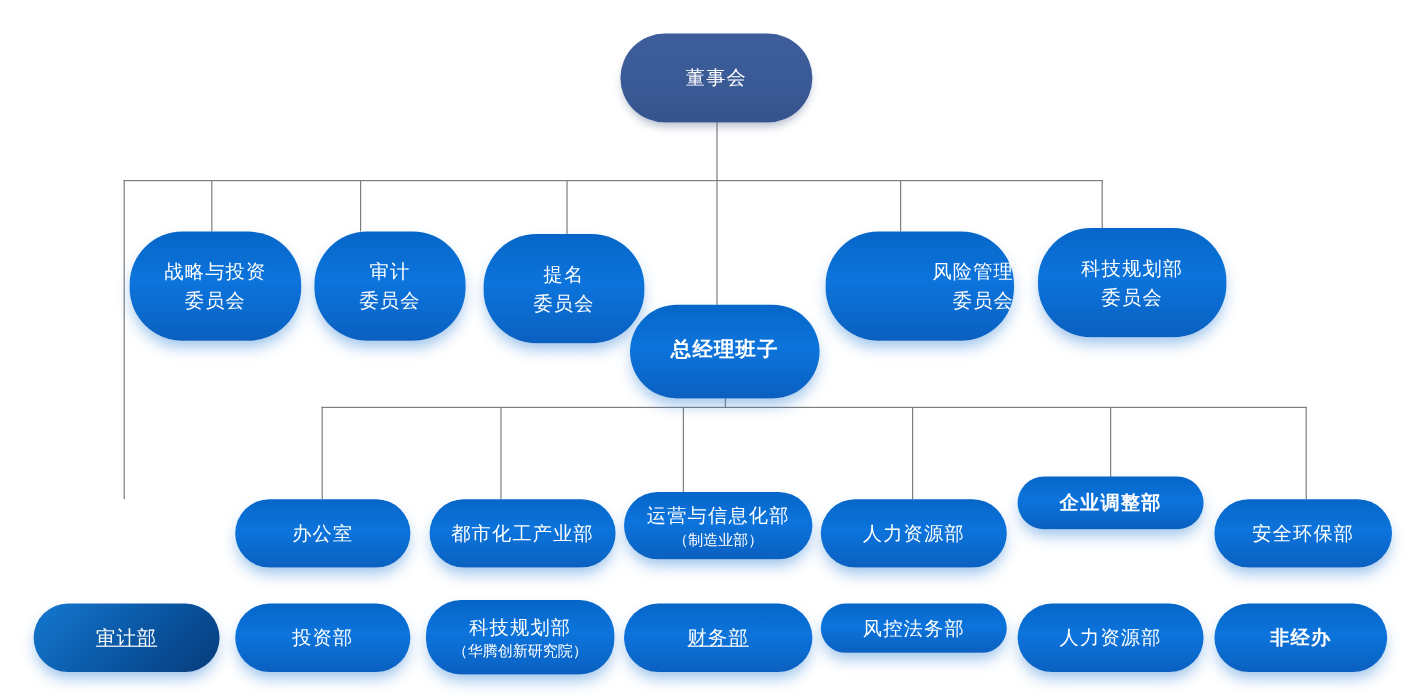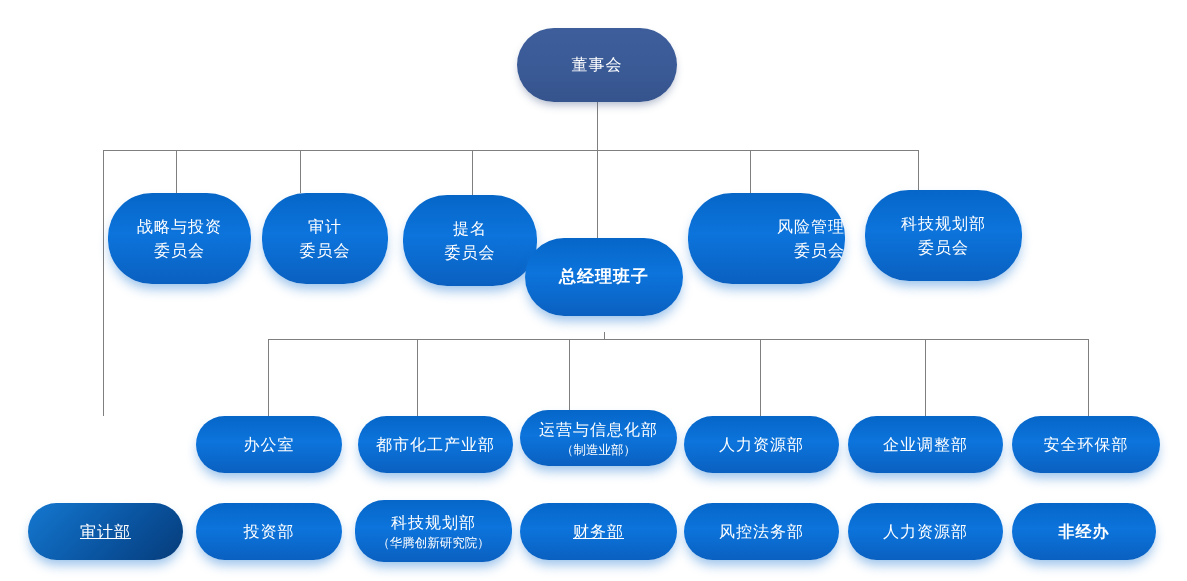--- a/index.html
+++ b/index.html
@@ -28,35 +28,35 @@
     background:linear-gradient(135deg,#1478d0 0%,#0a55a2 55%,#063c7a 100%);
     text-decoration:underline;
   }
   .node--bold{font-weight:bold;font-size:17px;}
   .node .sub{font-size:12.5px;line-height:1.35;letter-spacing:0;}
   
   #n-board{left:517px;top:28px;width:160px;height:74px;}
   #n-c1{left:108px;top:193px;width:143px;height:91px;}
   #n-c2{left:262px;top:193px;width:126px;height:91px;}
   #n-c3{left:403px;top:195px;width:134px;height:91px;}
-  #n-gm{left:525px;top:238px;width:158px;height:78px;}
+  #n-gm{left:525px;top:254px;width:158px;height:78px;}
   #n-c4{left:688px;top:193px;width:157px;height:91px;align-items:flex-end;}
   #n-c5{left:865px;top:190px;width:157px;height:91px;}
   #n-d1{left:28px;top:416px;width:155px;height:57px;}
   #n-d2{left:196px;top:416px;width:146px;height:57px;}
   #n-d3{left:358px;top:416px;width:155px;height:57px;}
   #n-d4{left:520px;top:410px;width:157px;height:56px;}
   #n-d5{left:684px;top:416px;width:155px;height:57px;}
-  #n-d6{left:848px;top:416px;width:155px;height:57px;}
+  #n-d6{left:848px;top:397px;width:155px;height:44px;font-weight:bold;}
   #n-d7{left:1012px;top:416px;width:148px;height:57px;}
   #n-e1{left:28px;top:503px;width:155px;height:57px;}
   #n-e2{left:196px;top:503px;width:146px;height:57px;}
   #n-e3{left:355px;top:500px;width:157px;height:62px;}
   #n-e4{left:520px;top:503px;width:157px;height:57px;text-decoration:underline;}
-  #n-e5{left:684px;top:503px;width:155px;height:57px;}
+  #n-e5{left:684px;top:503px;width:155px;height:41px;}
   #n-e6{left:848px;top:503px;width:155px;height:57px;}
   #n-e7{left:1012px;top:503px;width:144px;height:57px;font-weight:bold;}
   
   #l-board-v{left:597px;top:102px;height:152px;}
   #l-top-h{left:103px;top:150px;width:816px;}
   #l-left-v{left:103px;top:150px;height:266px;}
   #l-c1-v{left:176px;top:150px;height:43px;}
   #l-c2-v{left:300px;top:150px;height:43px;}
   #l-c3-v{left:472px;top:150px;height:45px;}
   #l-c4-v{left:750px;top:150px;height:43px;}

